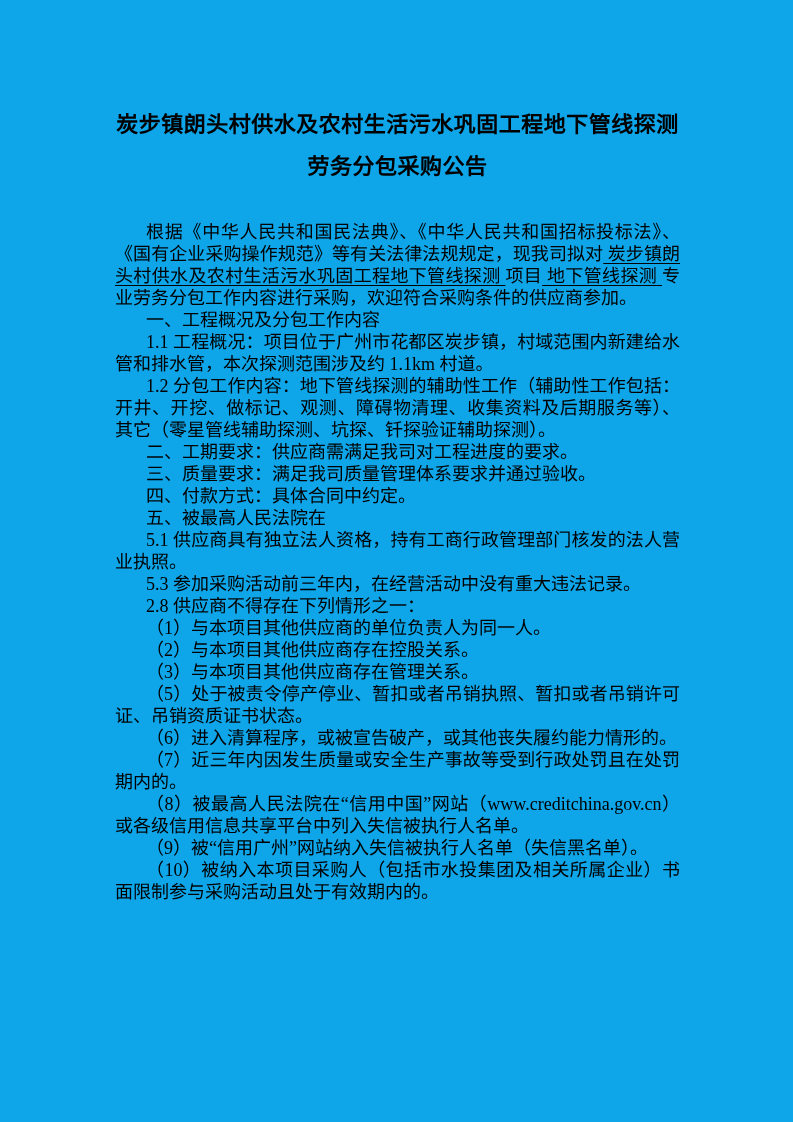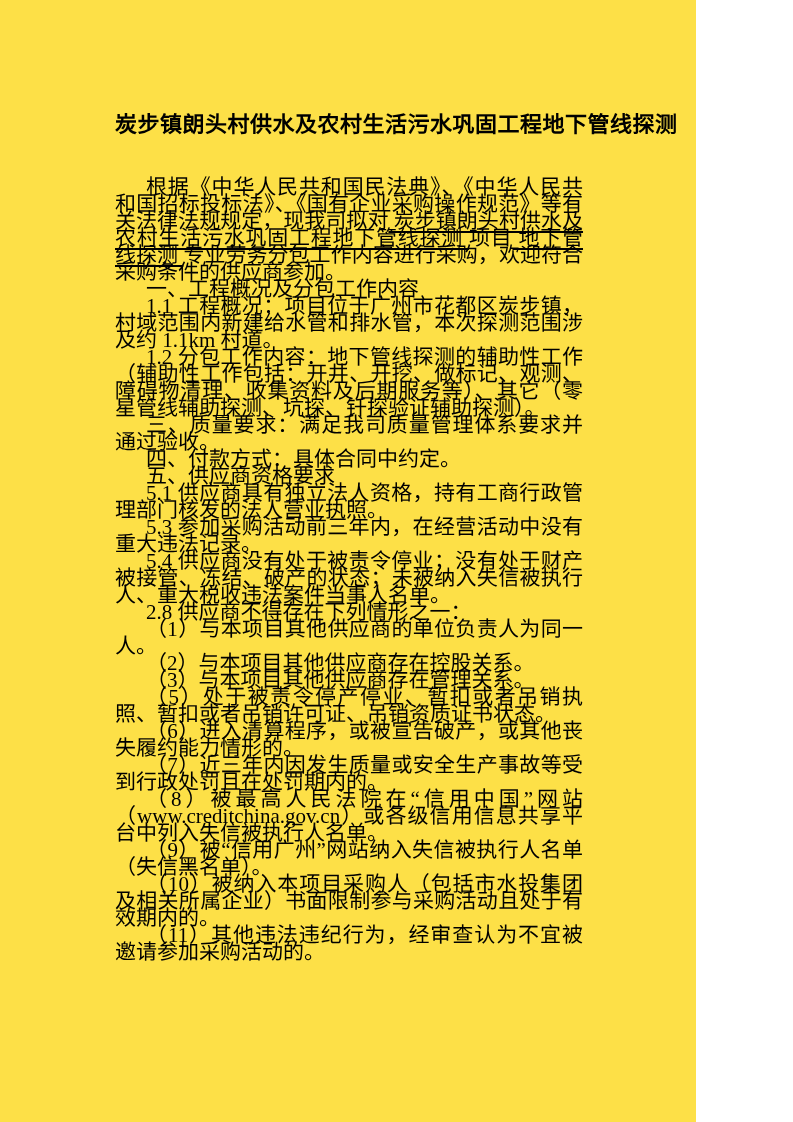--- a/index.html
+++ b/index.html
@@ -2,84 +2,84 @@
 <html lang="zh-CN"><head>
 <meta charset="utf-8">
 <style>
   html, body {
     margin: 0;
     padding: 0;
     background: #ffffff;
   }
   .page {
     position: relative;
-    width: 696px;
+    width: 793px;
     height: 1122px;
-    background: #fde047;
+    background: #0ea5e9;
     box-sizing: border-box;
     padding: 104px 113px 10px 115px;
     color: #000000;
     font-family: "Liberation Serif", "DejaVu Serif", serif;
     overflow: hidden;
   }
   .doc-title {
     margin: 0 0 33px 0;
     font-family: "DejaVu Sans", "Liberation Sans", sans-serif;
     font-weight: bold;
     font-size: 22px;
     line-height: 42px;
     text-align: center;
     letter-spacing: 0.5px;
   }
   .title-line {
     display: block;
     white-space: nowrap;
   }
   .body-text {
-    font-size: 21px;
-    line-height: 17px;
+    font-size: 18px;
+    line-height: 22px;
   }
   .para {
     margin: 0;
     text-align: justify;
     text-indent: 31px;
   }
   .u {
     text-decoration: underline;
     text-underline-offset: 3px;
   }
 </style>
 </head>
 <body>
 
 <div class="page">
 
   <h1 class="doc-title">
     <span class="title-line">炭步镇朗头村供水及农村生活污水巩固工程地下管线探测</span>
+    <span class="title-line">劳务分包采购公告</span>
   </h1>
 
   <div class="body-text">
 
     <p class="para"><span>根据《中华人民共和国民法典》、《中华人民共和国招标投标法》、《国有企业采购操作规范》等有关法律法规规定，现我司拟对</span><span class="u"> 炭步镇朗头村供水及农村生活污水巩固工程地下管线探测 </span><span>项目</span><span class="u"> 地下管线探测 </span><span>专业劳务分包工作内容进行采购，欢迎符合采购条件的供应商参加。</span></p>
 
     <p class="para">一、工程概况及分包工作内容</p>
     <p class="para">1.1 工程概况：项目位于广州市花都区炭步镇，村域范围内新建给水管和排水管，本次探测范围涉及约 1.1km 村道。</p>
     <p class="para">1.2 分包工作内容：地下管线探测的辅助性工作（辅助性工作包括：开井、开挖、做标记、观测、障碍物清理、收集资料及后期服务等）、其它（零星管线辅助探测、坑探、钎探验证辅助探测）。</p>
+    <p class="para">二、工期要求：供应商需满足我司对工程进度的要求。</p>
     <p class="para">三、质量要求：满足我司质量管理体系要求并通过验收。</p>
     <p class="para">四、付款方式：具体合同中约定。</p>
-    <p class="para">五、供应商资格要求</p>
+    <p class="para">五、被最高人民法院在</p>
     <p class="para">5.1 供应商具有独立法人资格，持有工商行政管理部门核发的法人营业执照。</p>
     <p class="para">5.3 参加采购活动前三年内，在经营活动中没有重大违法记录。</p>
-    <p class="para">5.4 供应商没有处于被责令停业；没有处于财产被接管、冻结、破产的状态；未被纳入失信被执行人、重大税收违法案件当事人名单。</p>
     <p class="para">2.8 供应商不得存在下列情形之一：</p>
     <p class="para">（1）与本项目其他供应商的单位负责人为同一人。</p>
     <p class="para">（2）与本项目其他供应商存在控股关系。</p>
     <p class="para">（3）与本项目其他供应商存在管理关系。</p>
     <p class="para">（5）处于被责令停产停业、暂扣或者吊销执照、暂扣或者吊销许可证、吊销资质证书状态。</p>
     <p class="para">（6）进入清算程序，或被宣告破产，或其他丧失履约能力情形的。</p>
     <p class="para">（7）近三年内因发生质量或安全生产事故等受到行政处罚且在处罚期内的。</p>
     <p class="para">（8）被最高人民法院在“信用中国”网站（www.creditchina.gov.cn）或各级信用信息共享平台中列入失信被执行人名单。</p>
     <p class="para">（9）被“信用广州”网站纳入失信被执行人名单（失信黑名单）。</p>
     <p class="para">（10）被纳入本项目采购人（包括市水投集团及相关所属企业）书面限制参与采购活动且处于有效期内的。</p>
-    <p class="para">（11）其他违法违纪行为，经审查认为不宜被邀请参加采购活动的。</p>
 
   </div>
 </div>
 
 </body></html>

